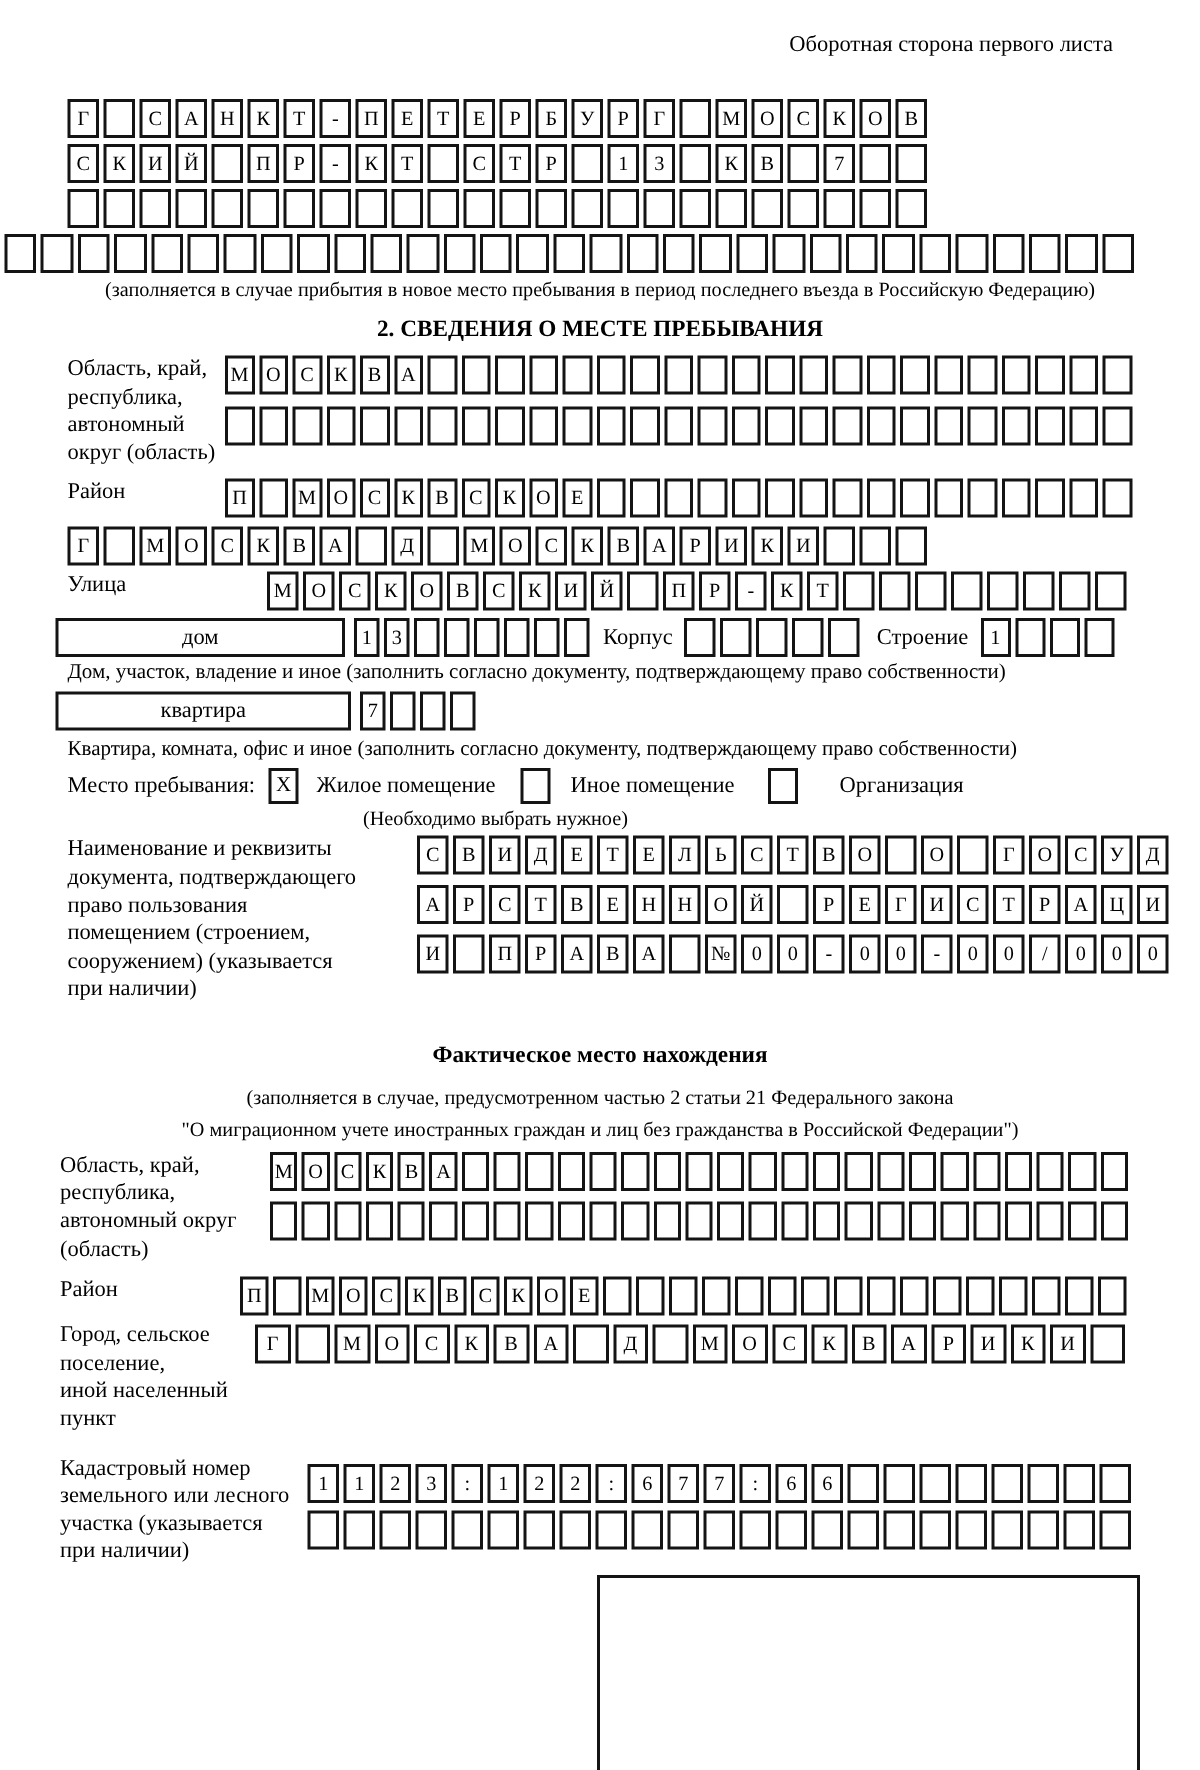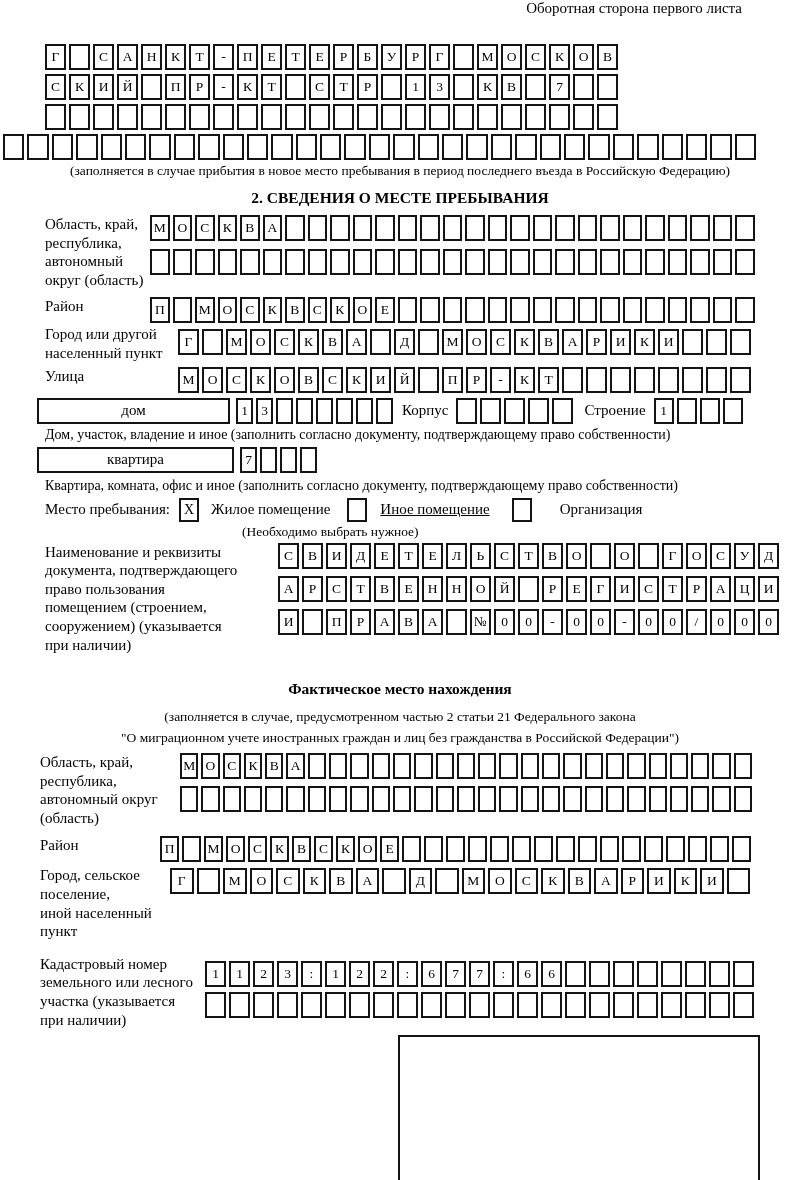--- a/index.html
+++ b/index.html
@@ -1,21 +1,21 @@
 <!DOCTYPE html>
 <html><head>
 <meta charset="utf-8">
 <style>
   html,body{margin:0;padding:0;}
   body{
     width:800px;height:1180px;background:#ffffff;color:#000;
     font-family:"Liberation Serif", serif;
     position:relative;overflow:hidden;
   }
-  .hdr-note{padding-right:58px;text-align:right;font-size:15px;}
+  .hdr-note{margin-top:22px;padding-right:58px;text-align:right;font-size:15px;}
   .grp{display:flex;align-items:flex-start;}
   .lbl{font-size:15px;line-height:1.24;white-space:pre-line;flex:0 0 auto;}
   .rows{display:flex;flex-direction:column;}
   .cellrow{display:flex;gap:3px;}
   .cell{
     display:inline-flex;align-items:center;justify-content:center;
     border:2px solid #141414;height:26px;box-sizing:border-box;
     background:#fff;font-size:13.5px;flex:0 0 auto;
   }
   
@@ -269,22 +269,20 @@
       <span class="cell"></span>
       <span class="cell"></span>
       <span class="cell"></span>
       <span class="cell"></span>
       <span class="cell"></span>
       <span class="cell"></span>
     </div>
 </div>
 
 <div class="grp" style="margin-top:2px;padding-left:45px;">
-  <div class="lbl" style="flex-basis:133px;">Город или другой
-населенный пункт</div>
   <div class="cellrow c24" style="margin-top:4px;">
       <span class="cell">Г</span>
       <span class="cell"></span>
       <span class="cell">М</span>
       <span class="cell">О</span>
       <span class="cell">С</span>
       <span class="cell">К</span>
       <span class="cell">В</span>
       <span class="cell">А</span>
       <span class="cell"></span>
@@ -375,21 +373,21 @@
       <span class="cell"></span>
     </div>
 </div>
 <div class="note-l" style="margin-top:5px;">Квартира, комната, офис и иное (заполнить согласно документу, подтверждающему право собственности)</div>
 
 <div class="mesto-row" style="margin-top:4px;">
   <span>Место пребывания:</span>
   <span class="chk" style="margin-left:9px;">X</span>
   <span style="margin-left:12px;">Жилое помещение</span>
   <span class="chk" style="margin-left:17px;"></span>
-  <span style="margin-left:13px;text-decoration:underline;">Иное помещение</span>
+  <span style="margin-left:13px;">Иное помещение</span>
   <span class="chk" style="margin-left:22px;"></span>
   <span style="margin-left:28px;">Организация</span>
 </div>
 <div class="note-c" style="margin-top:2px;text-align:left;padding-left:242px;">(Необходимо выбрать нужное)</div>
 
 <div class="grp" style="margin-top:3px;padding-left:45px;gap:28px;">
   <div class="lbl" style="flex-basis:205px;">Наименование и реквизиты
 документа, подтверждающего
 право пользования
 помещением (строением,

